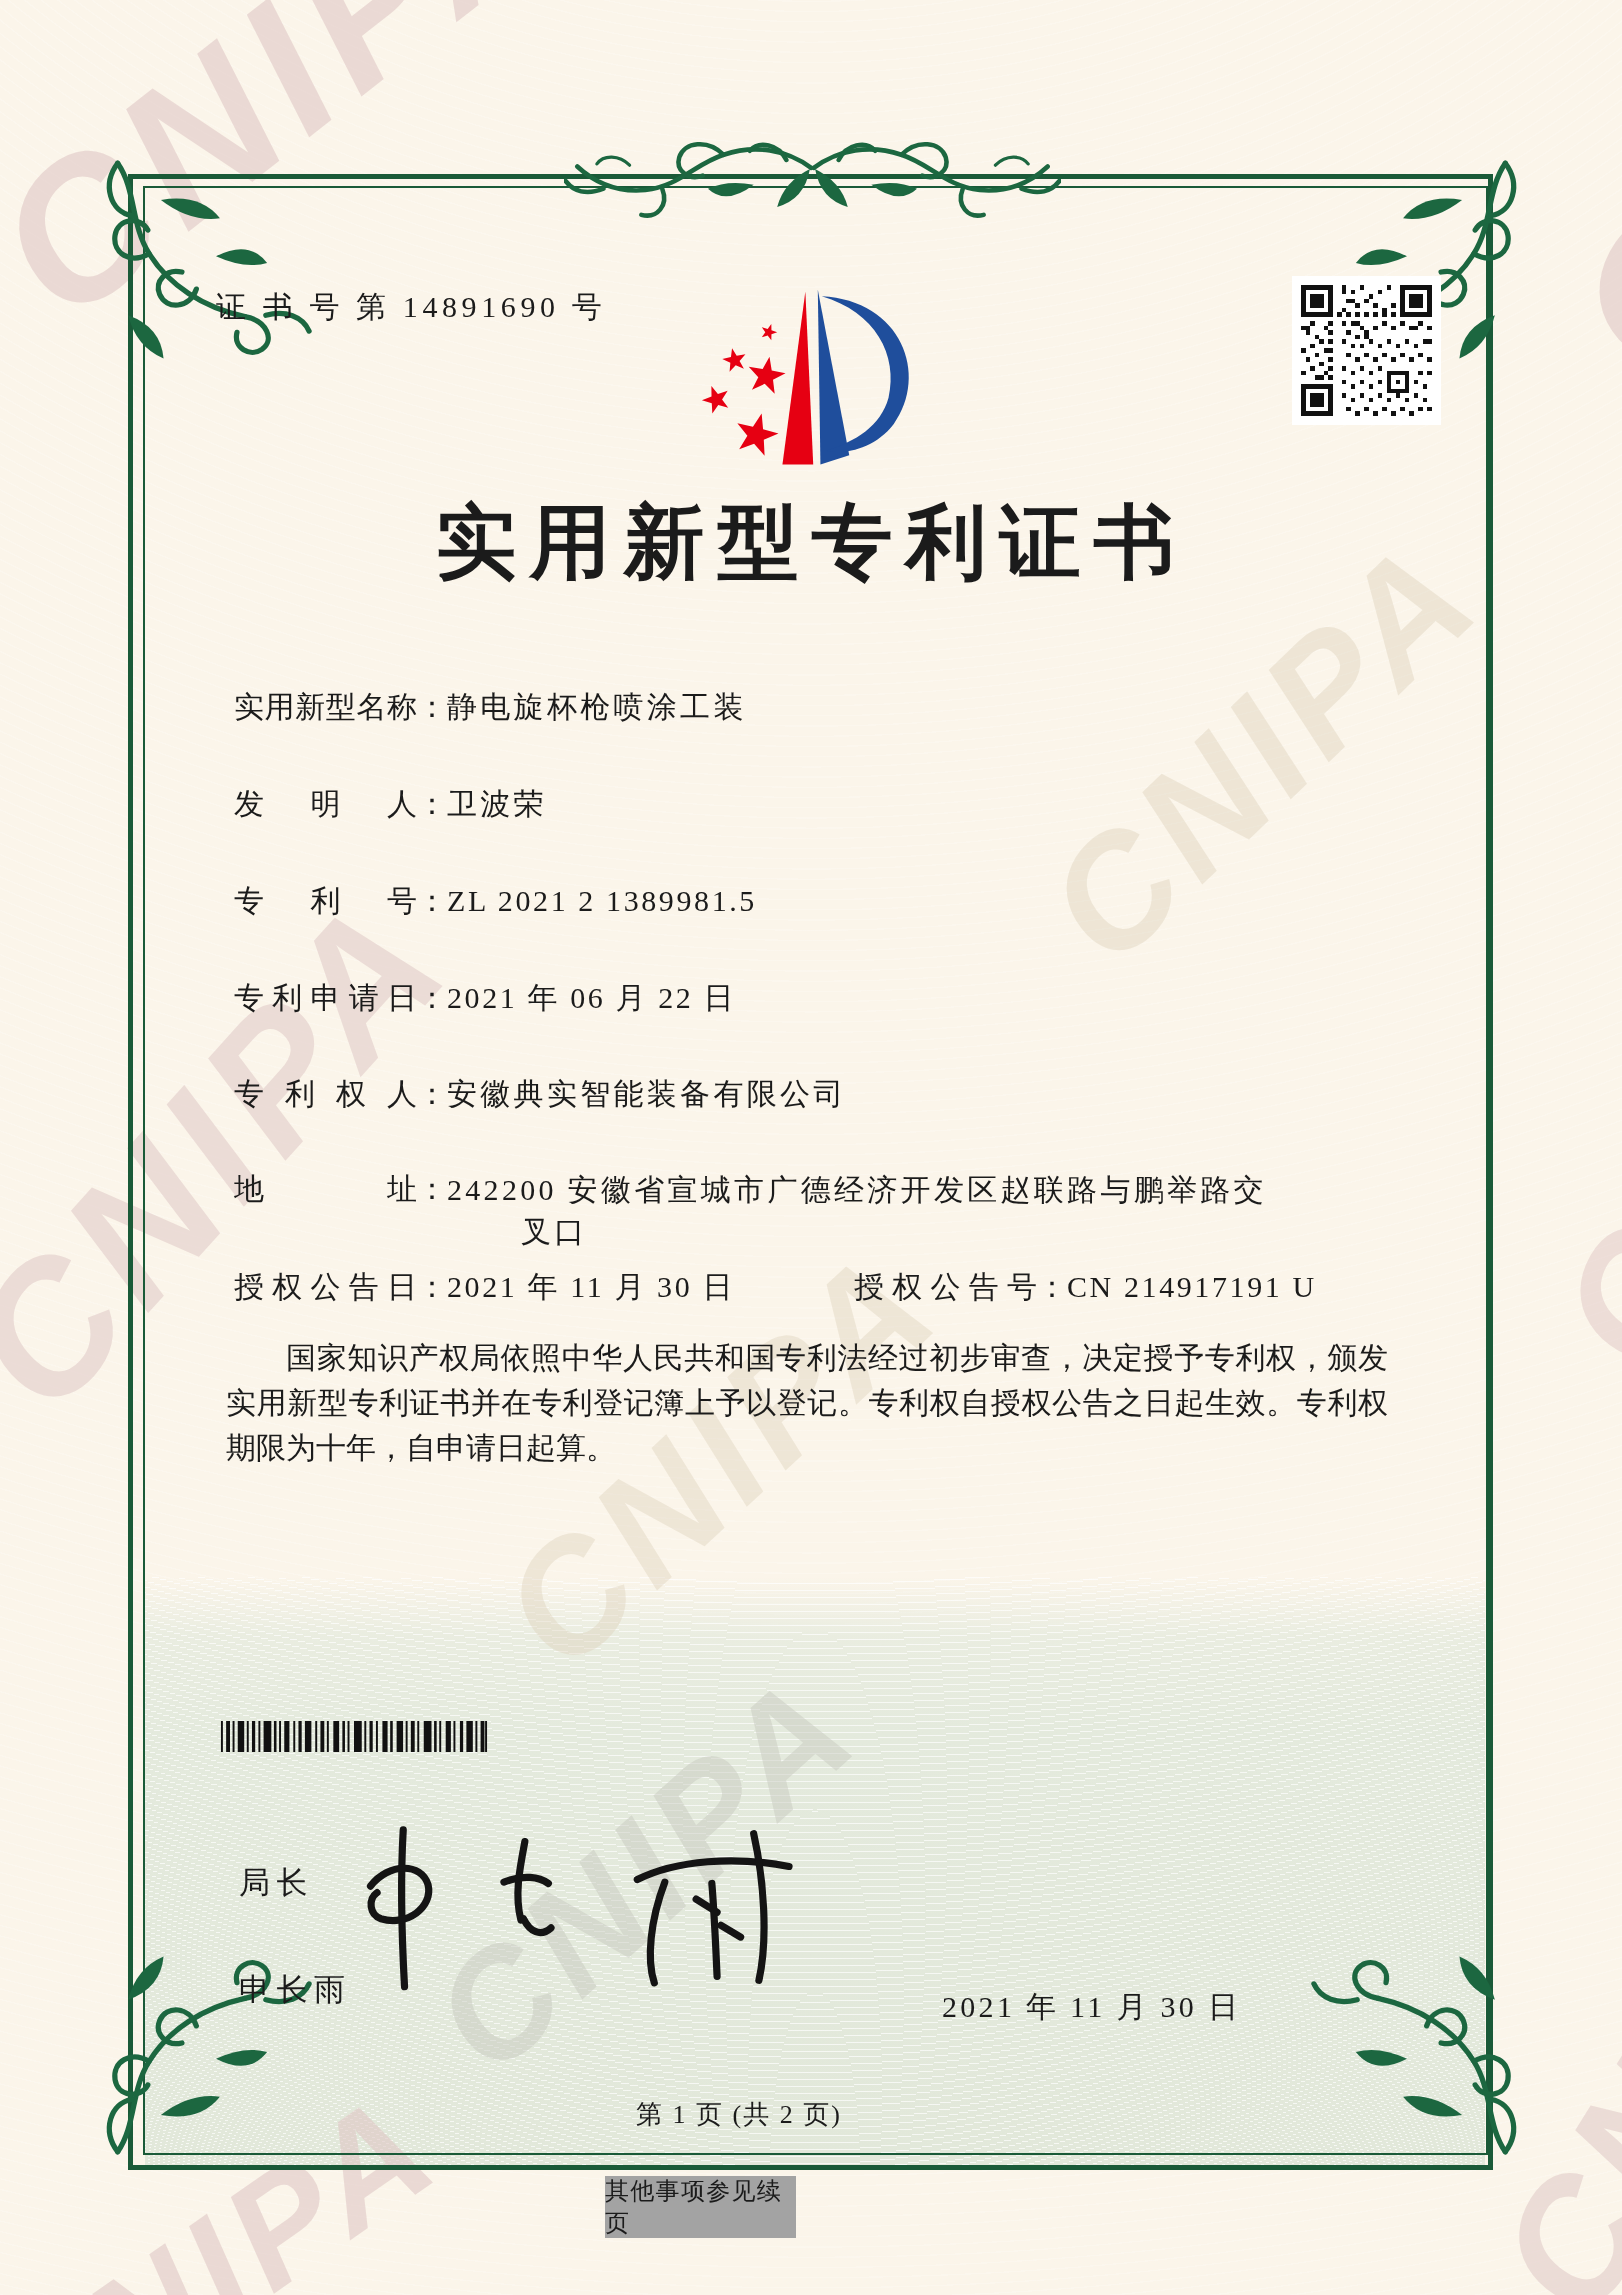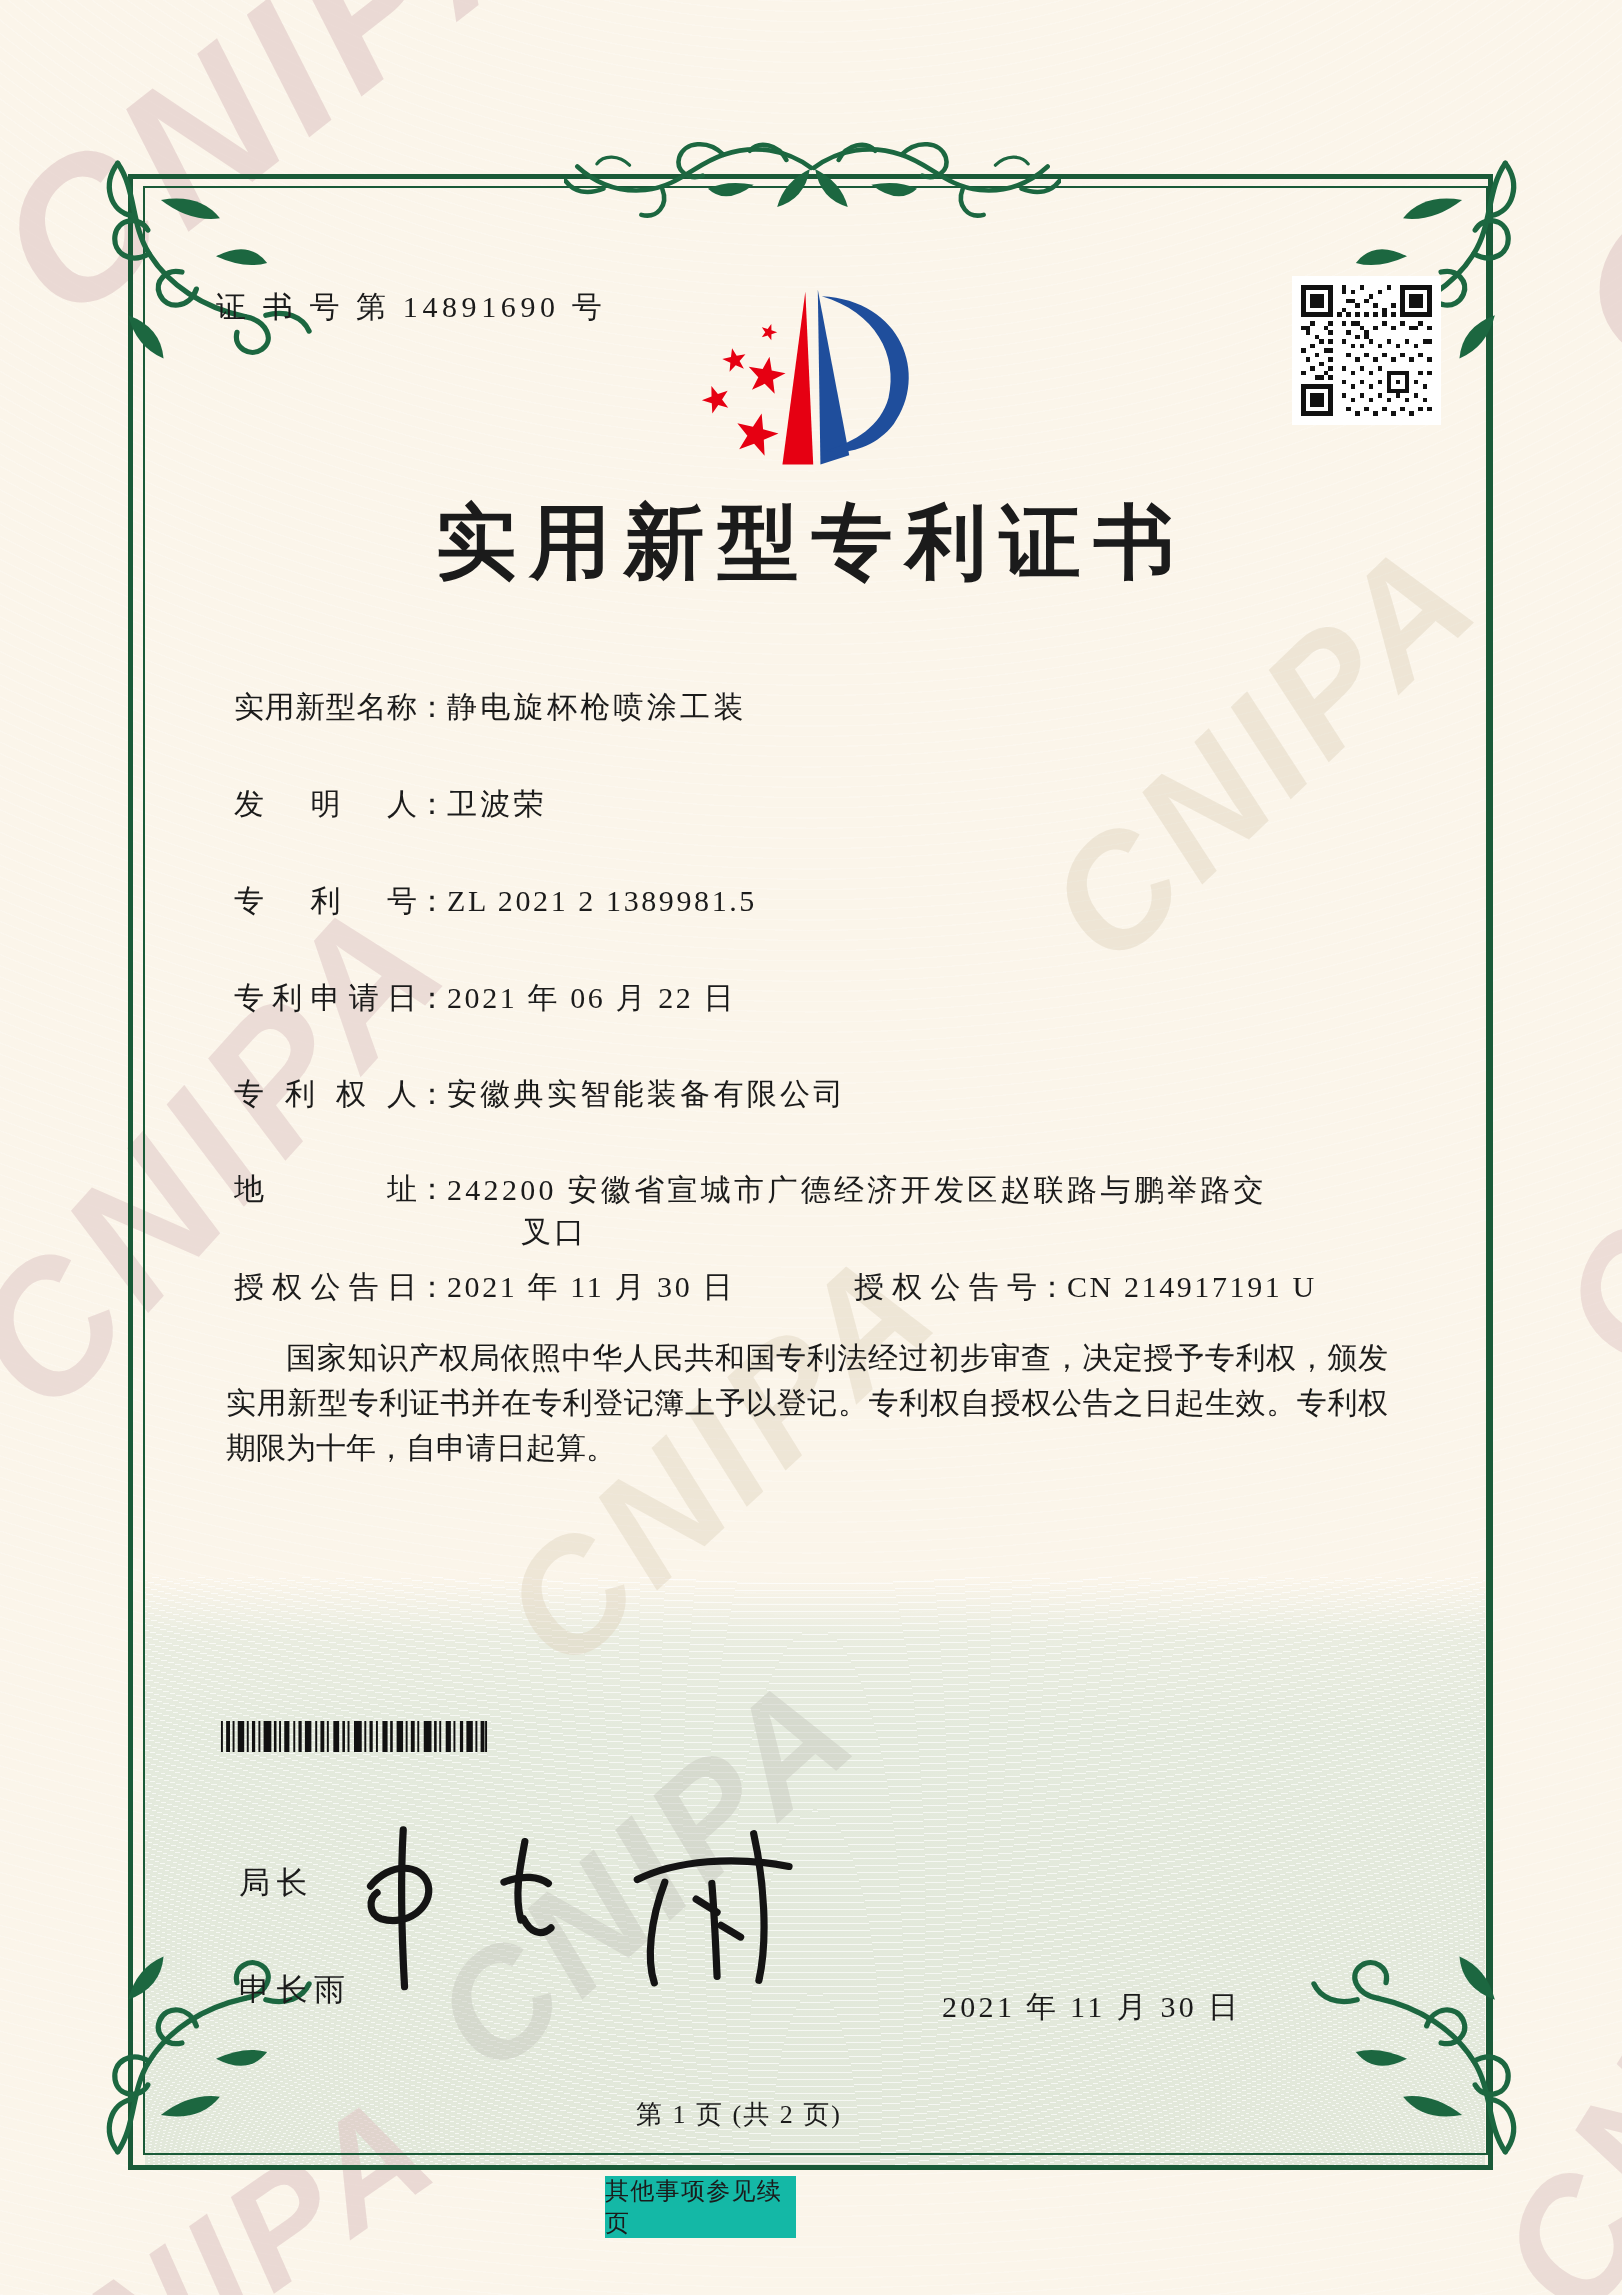--- a/index.html
+++ b/index.html
@@ -66,21 +66,21 @@
   .barcode{position:absolute; left:219px; top:1721px; z-index:6;}
   .signer-title{position:absolute; left:239px; top:1862px; font-size:31px; letter-spacing:6.5px;
       font-family:"Liberation Sans", sans-serif; z-index:6;}
   .signer-name{position:absolute; left:239px; top:1941px; font-size:31px; letter-spacing:6.5px;
       font-family:"Liberation Sans", sans-serif; z-index:6;margin-top:28px;}
   .signature{position:absolute; left:330px; top:1822px; z-index:6;}
   .issue-date{position:absolute; left:942px; top:1987px; font-size:30px; letter-spacing:3.3px; z-index:6;}
   .page-num{position:absolute; left:412px; top:2097px; width:654px; text-align:center;
       font-size:26px; letter-spacing:2px; z-index:6;}
   .cont-note{
-    position:absolute; left:605px; top:2176px; width:191px; height:62px; background:#14b8a6;
+    position:absolute; left:605px; top:2176px; width:191px; height:62px; background:#a3a3a3;
     z-index:6; display:flex; align-items:center; justify-content:center;
     font-size:24px; letter-spacing:1.3px;font-family:Liberation Mono, monospace;
   }
 </style>
 </head>
 <body>
 
 <div class="page">
 
   <div class="green-band"></div>

